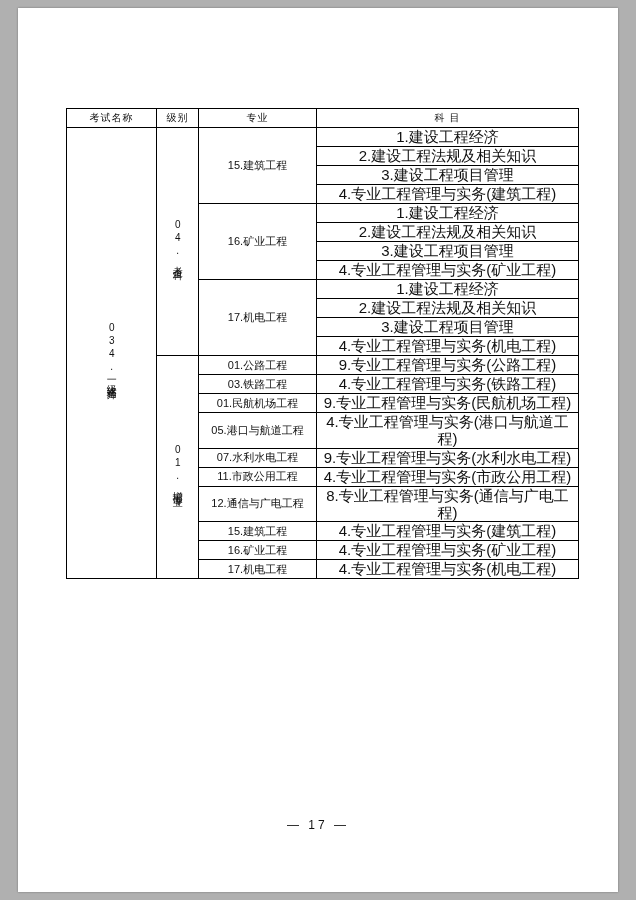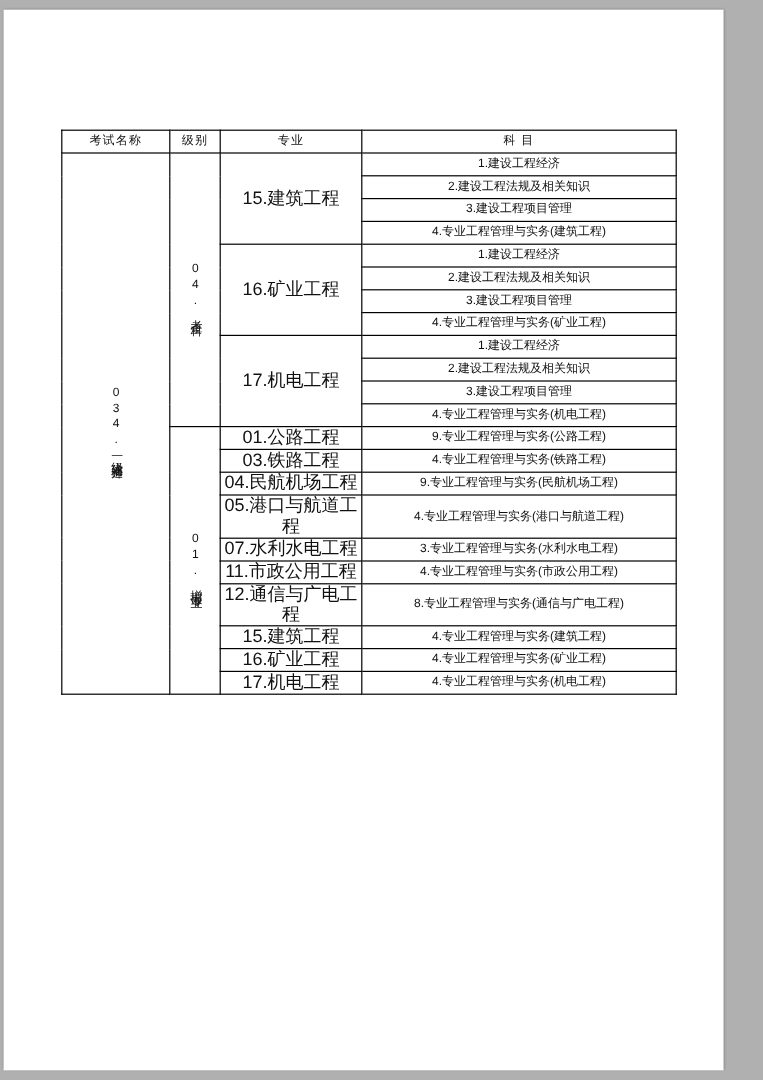--- a/index.html
+++ b/index.html
@@ -7,21 +7,21 @@
     padding: 0;
   }
   body {
     width: 636px;
     height: 900px;
     background: #b0b0b0;
     font-family: "Liberation Sans", sans-serif;
   }
   .page {
     position: absolute;
-    left: 3px;
+    left: 18px;
     top: 8px;
     width: 600px;
     height: 884px;
     background: #ffffff;
     box-shadow: 0 0 2px rgba(0,0,0,0.35);
     overflow: hidden;
   }
   .sheet {
     position: absolute;
     left: 48px;
@@ -64,24 +64,24 @@
     align-items: center;
     justify-content: center;
   }
   .cell-exam {
     font-size: 10px;
   }
   .cell-level {
     font-size: 10px;
   }
   .subj {
-    font-size: 10px;
+    font-size: 15px;
   }
   .major {
-    font-size: 15px;
+    font-size: 11px;
     margin-left: 37px;
   }
   .pagenum {
     position: absolute;
     left: 0;
     right: 0;
     bottom: 60px;
     text-align: center;
     font-size: 12px;
     color: #111;
@@ -167,30 +167,30 @@
               </div>
           </td>
           <td class="major">01.公路工程</td>
           <td class="subj">9.专业工程管理与实务(公路工程)</td>
         </tr>
         <tr>
           <td class="major">03.铁路工程</td>
           <td class="subj">4.专业工程管理与实务(铁路工程)</td>
         </tr>
         <tr>
-          <td class="major">04.民航机场工程</td>
+          <td class="major">01.民航机场工程</td>
           <td class="subj">9.专业工程管理与实务(民航机场工程)</td>
         </tr>
         <tr>
           <td class="major">05.港口与航道工程</td>
           <td class="subj">4.专业工程管理与实务(港口与航道工程)</td>
         </tr>
         <tr>
           <td class="major">07.水利水电工程</td>
-          <td class="subj">3.专业工程管理与实务(水利水电工程)</td>
+          <td class="subj">9.专业工程管理与实务(水利水电工程)</td>
         </tr>
         <tr>
           <td class="major">11.市政公用工程</td>
           <td class="subj">4.专业工程管理与实务(市政公用工程)</td>
         </tr>
         <tr>
           <td class="major">12.通信与广电工程</td>
           <td class="subj">8.专业工程管理与实务(通信与广电工程)</td>
         </tr>
         <tr>
@@ -202,13 +202,14 @@
           <td class="subj">4.专业工程管理与实务(矿业工程)</td>
         </tr>
         <tr>
           <td class="major">17.机电工程</td>
           <td class="subj">4.专业工程管理与实务(机电工程)</td>
         </tr>
       </tbody>
     </table>
   </div>
 
+  <div class="pagenum">— 17 —</div>
 </div>
 
 </body></html>

